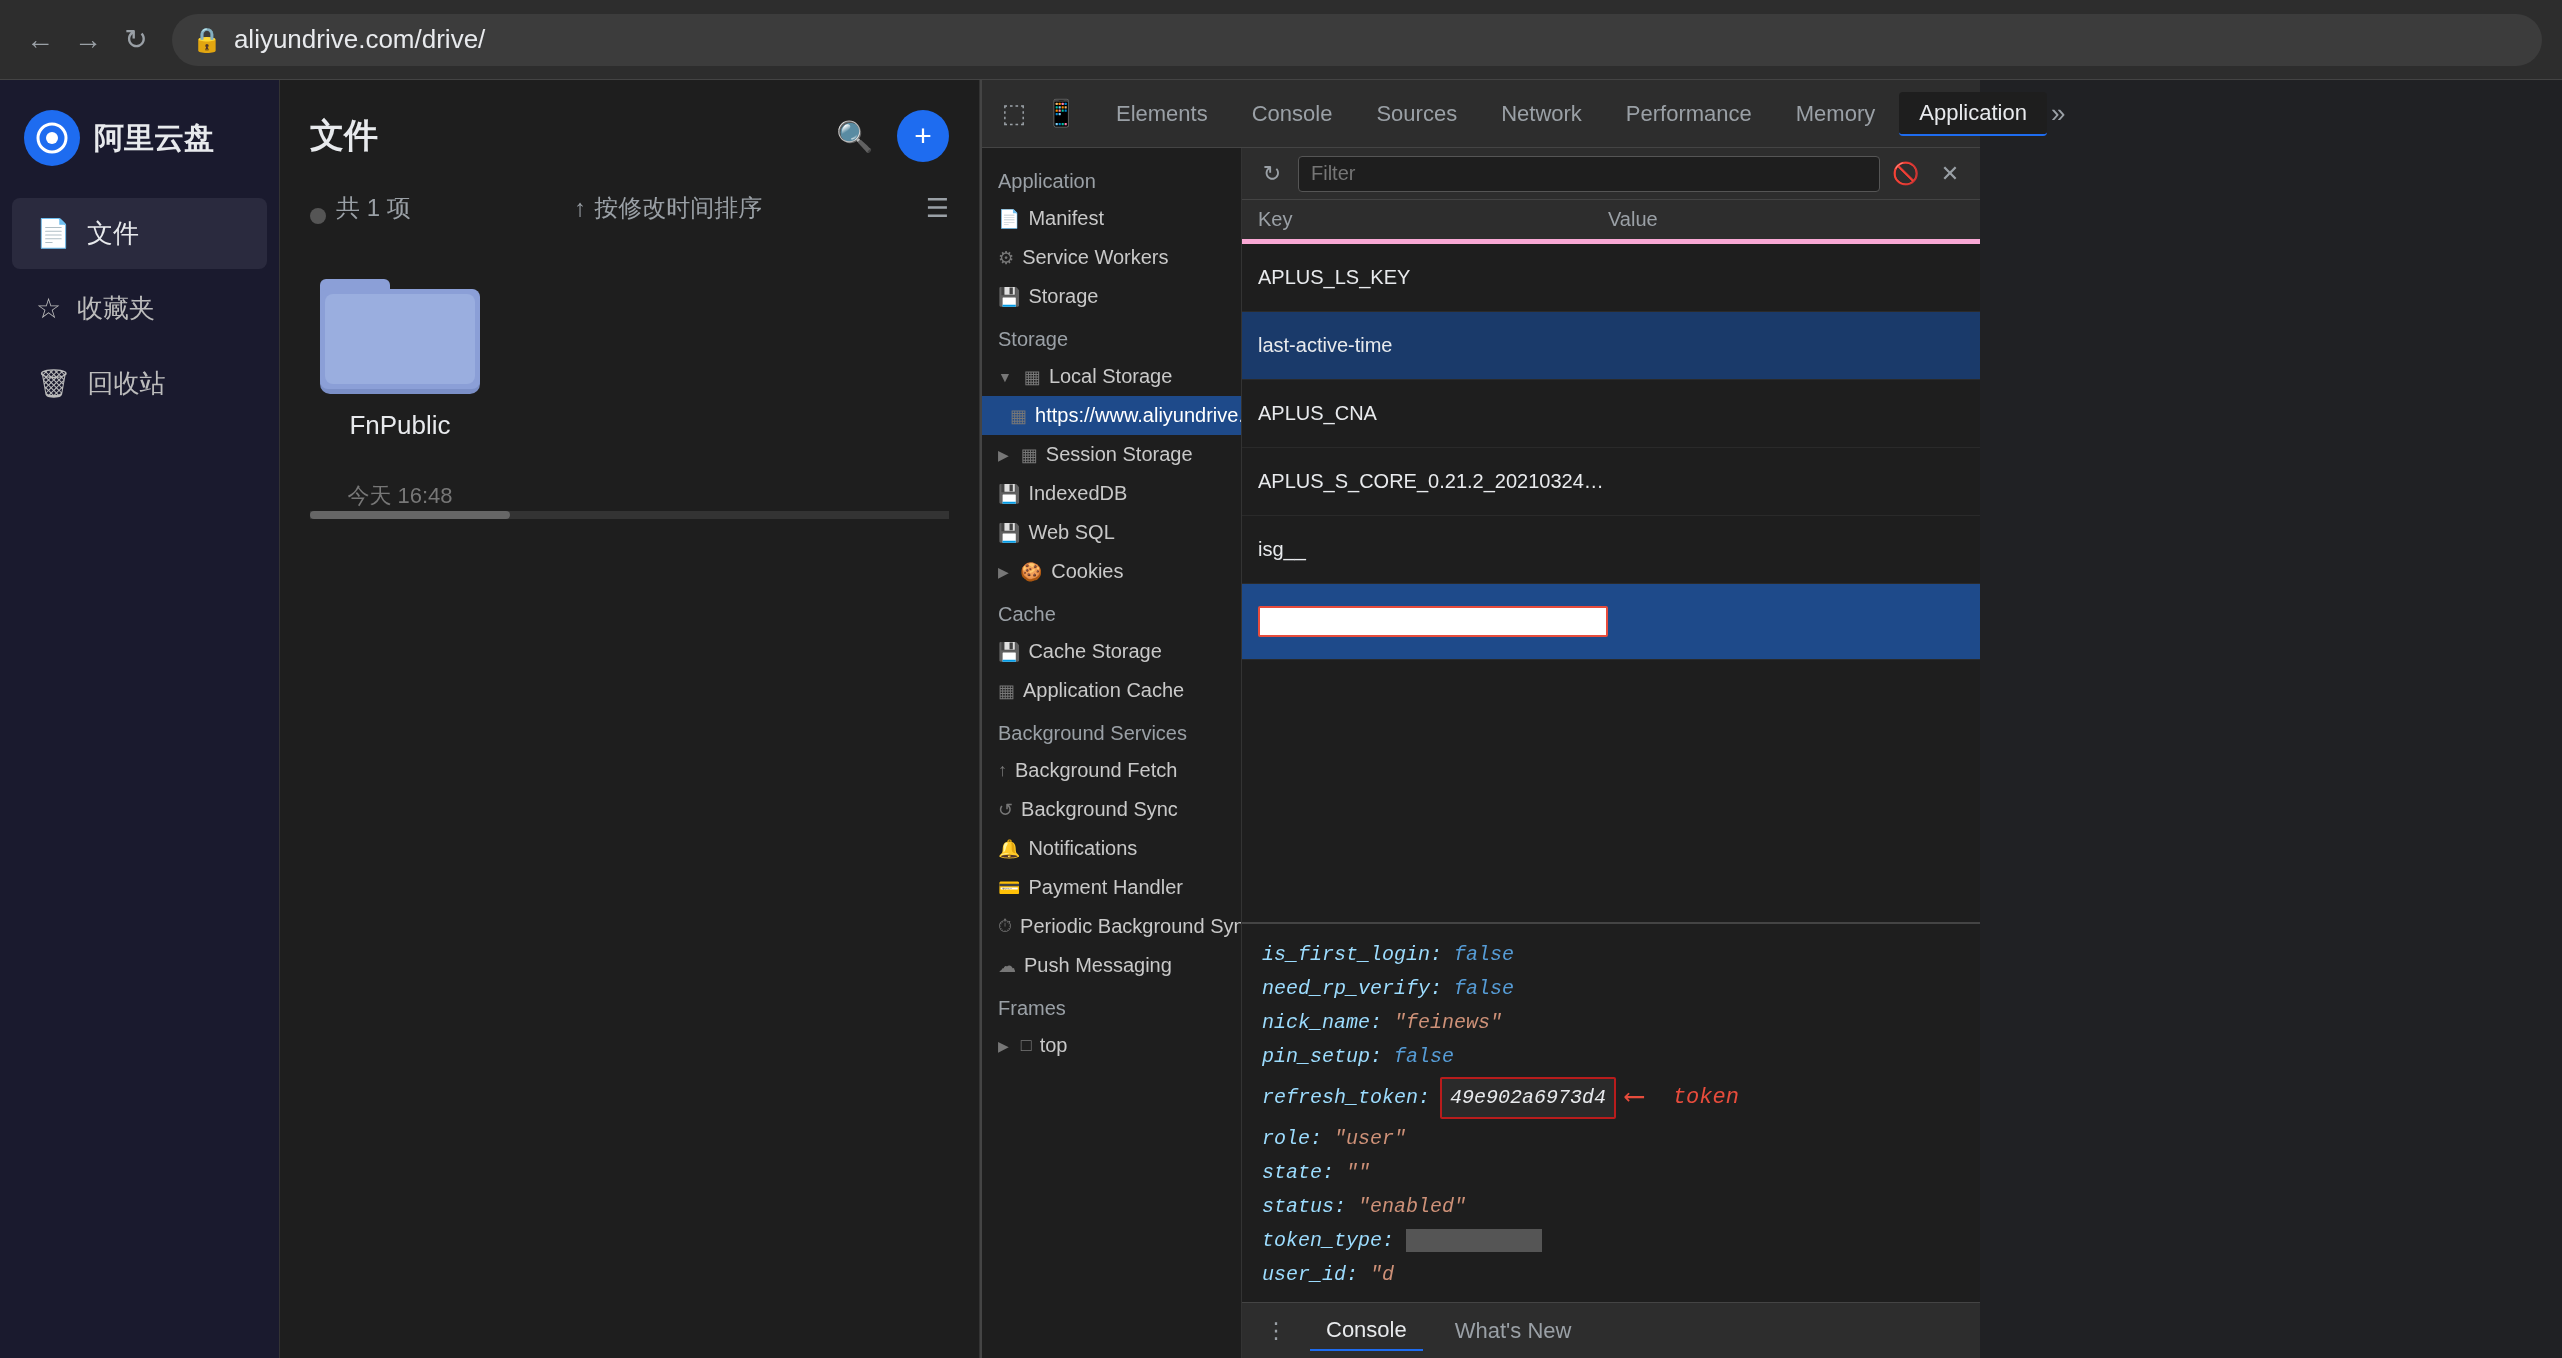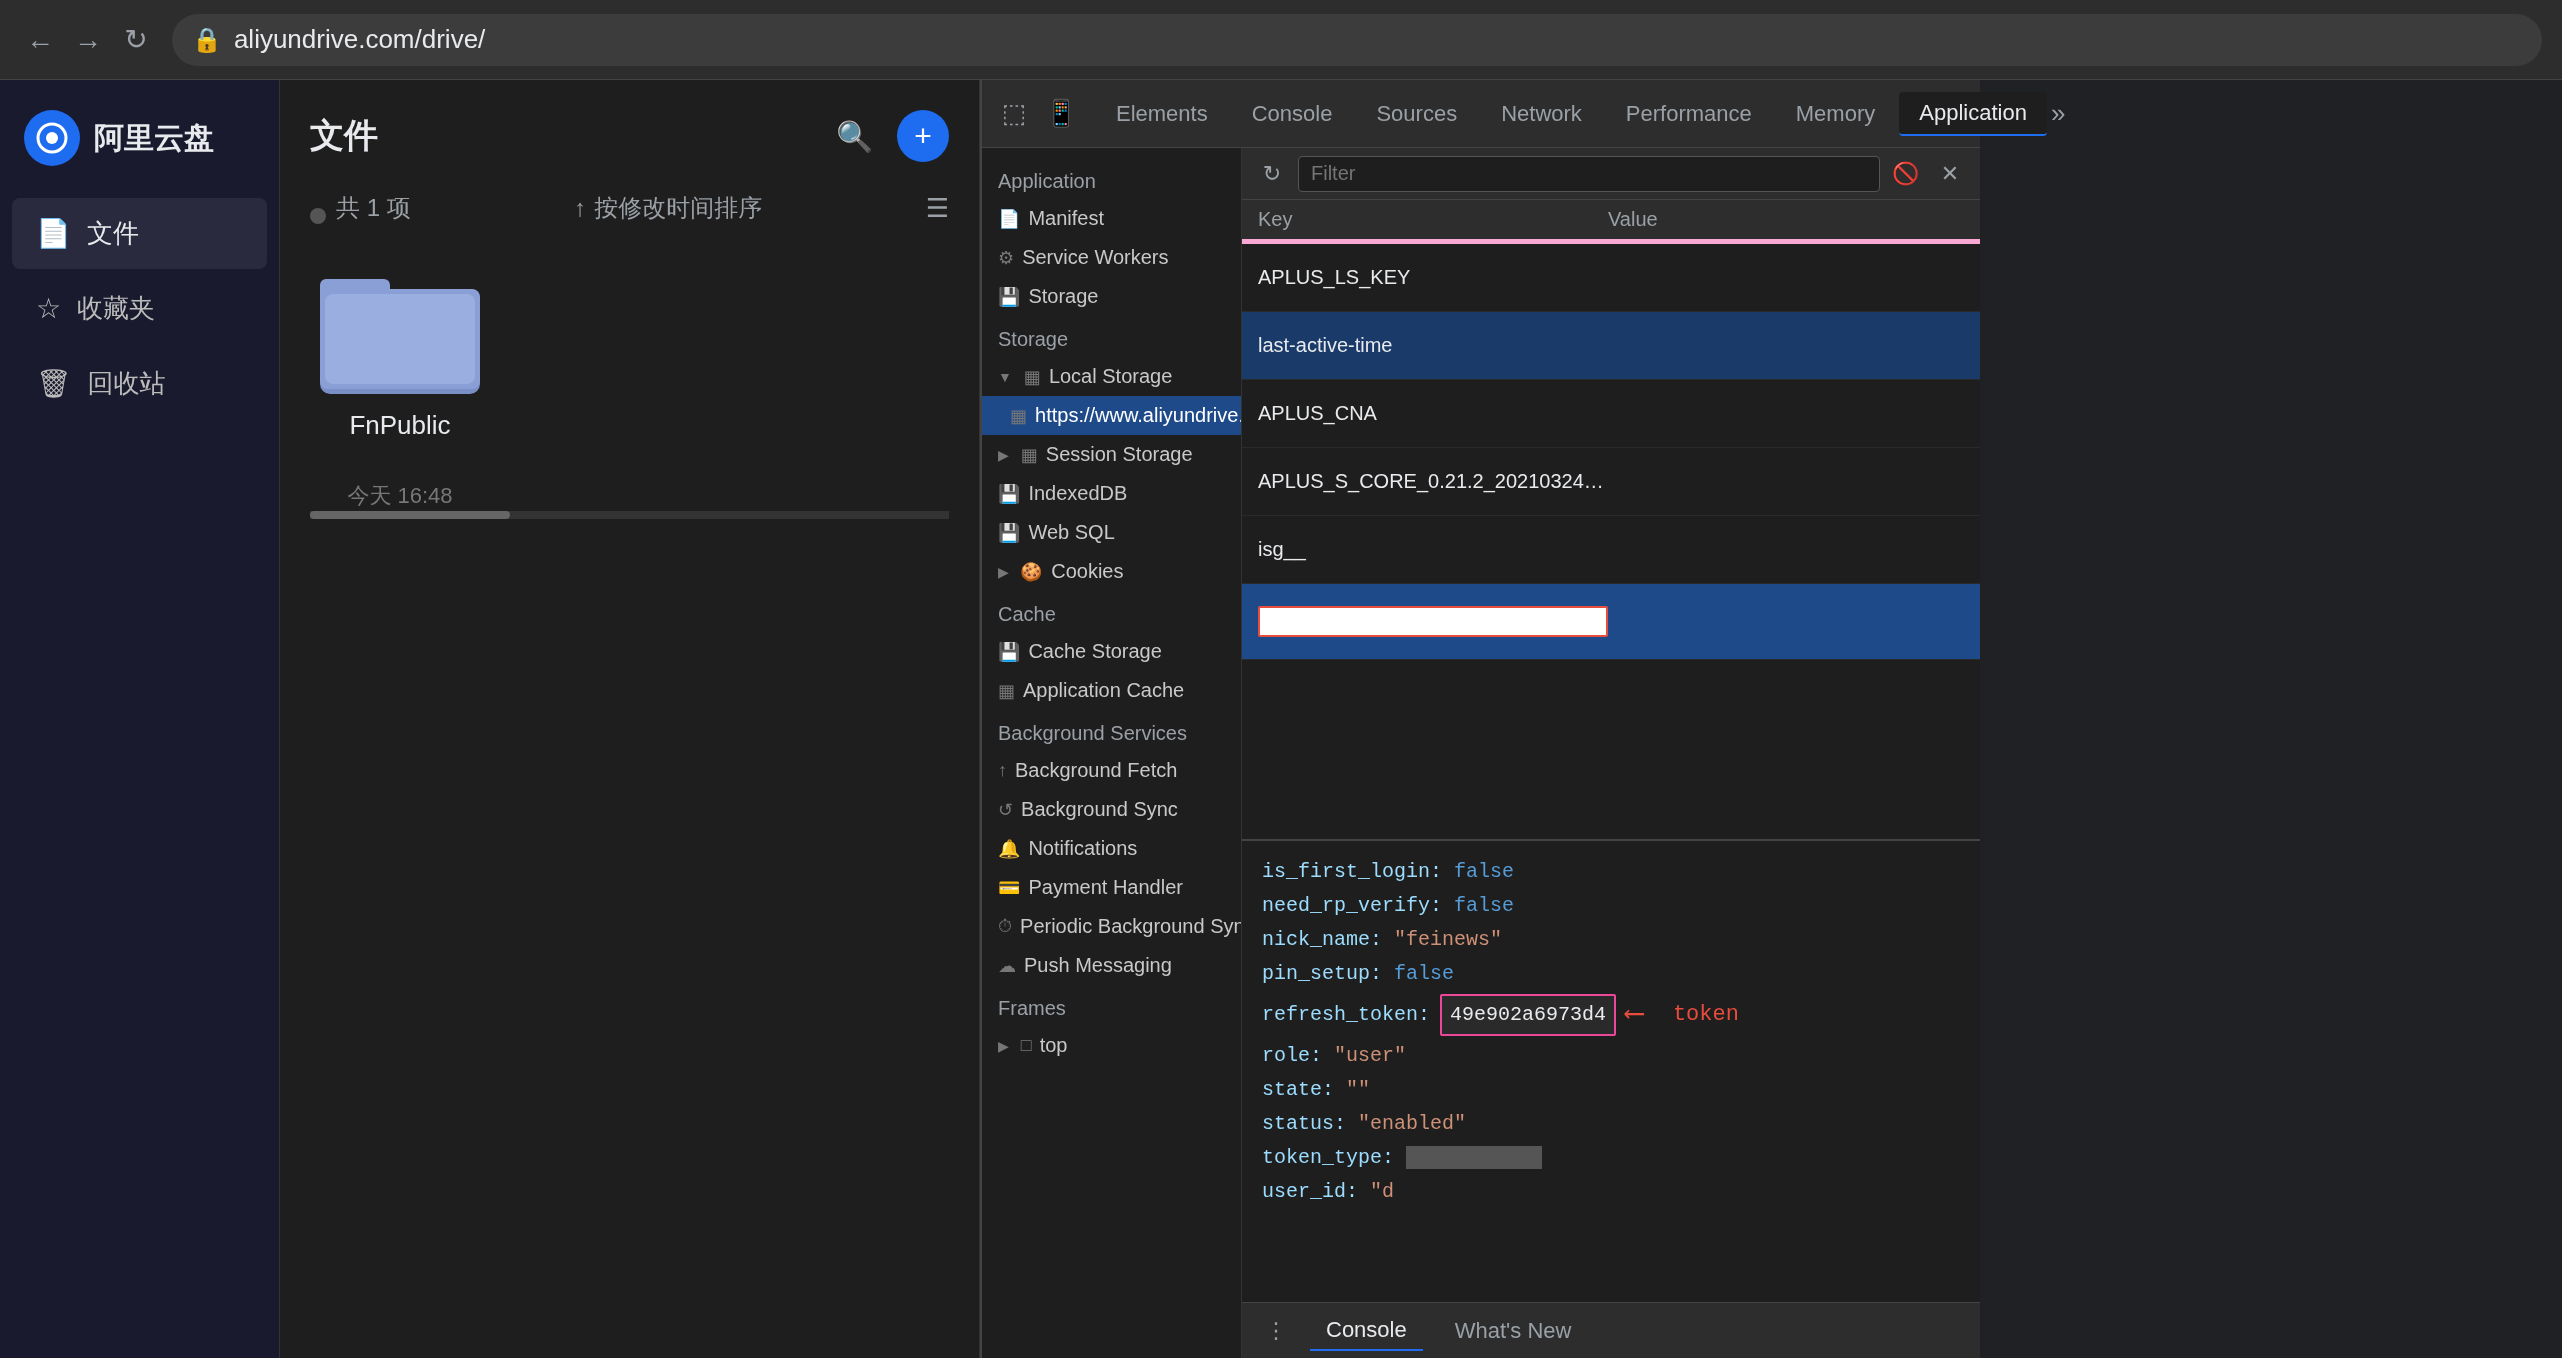--- a/index.html
+++ b/index.html
@@ -375,42 +375,43 @@
       flex: 1;
       color: #9aa0a6;
       overflow: hidden;
       text-overflow: ellipsis;
       white-space: nowrap;
     }
     .storage-row.blue-selected { background: #1a3a6a; }
 
     
     .bottom-panel {
-      height: 463px;
+      height: 380px;
       background: #1e1e1e;
       border-top: 2px solid #444;
       overflow-y: auto;
       flex-shrink: 0;
+      font-style: italic;
     }
     .json-content {
       padding: 14px 20px;
       font-family: 'Courier New', monospace;
       font-size: 20px;
       line-height: 1.7;
       color: #9cdcfe;
     }
     .json-key { color: #9cdcfe; }
     .json-string { color: #ce9178; }
     .json-bool { color: #569cd6; }
     .json-token-val {
       background: #2a2a2a;
       color: #e8eaed;
       padding: 2px 8px;
       border-radius: 2px;
-      border: 2px solid #ec4899;
+      border: 2px solid #b91c1c;
     }
     .red-label {
       color: #e74c3c;
       font-size: 22px;
       margin-left: 20px;
     }
     .token-line {
       display: flex;
       align-items: center;
       gap: 10px;

